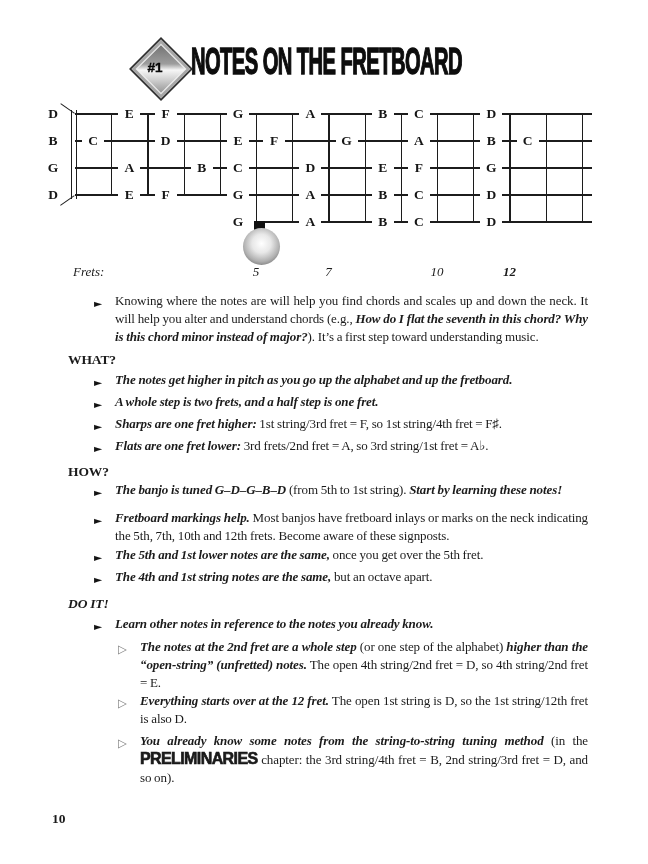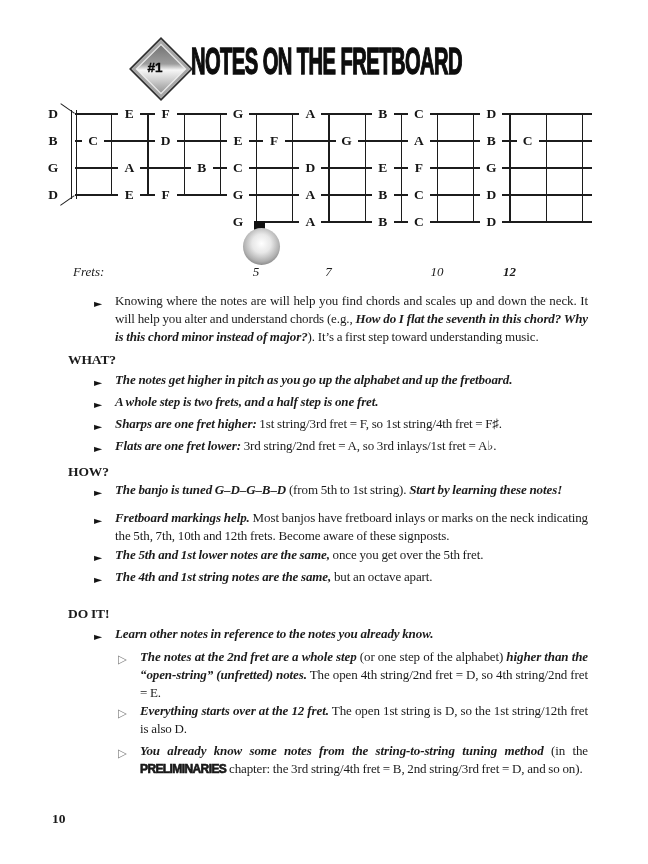--- a/index.html
+++ b/index.html
@@ -36,21 +36,21 @@
   .content{position:absolute;left:68px;top:292px;width:520px;font-size:13px;line-height:18px;
            letter-spacing:-0.1px;word-spacing:-0.4px;}
   .sec-h{font-weight:bold;font-size:13.5px;}
   .bullet{position:relative;padding-left:47px;}
   .bullet .marker{position:absolute;left:26px;top:1.5px;font-family:"DejaVu Sans",sans-serif;
            font-size:10.5px;color:#141414;}
   .bullet.sub{padding-left:72px;}
   .bullet.sub .marker{left:50px;color:#808080;font-size:11.5px;}
   .just{text-align:justify;}
   .seg-bi{font-weight:bold;font-style:italic;}
-  .seg-cond{font-family:"Liberation Sans","DejaVu Sans",sans-serif;font-weight:bold;font-size:12px;
+  .seg-cond{font-family:"Liberation Sans","DejaVu Sans",sans-serif;font-weight:bold;font-size:16px;
            letter-spacing:-0.6px;-webkit-text-stroke:0.6px #111;}
 
   .page-number{position:absolute;left:52px;top:811px;font-weight:bold;font-size:13.5px;}
 </style>
 </head>
 <body>
 
 <div class="page" style="color: rgb(27, 27, 27);">
 
   <div>
@@ -131,27 +131,27 @@
       <div class="fret-num" style="left: 423px; top: 264px;">10</div>
       <div class="fret-num" style="left: 495.4px; top: 264px; font-weight: bold;">12</div>
     </div>
 
   <div id="content" class="content">
       <div class="bullet just" style="margin-top: 0px;"><span class="marker">►</span><span class="seg-r">Knowing where the notes are will help you find chords and scales up and down the neck. It will help you alter and understand chords (e.g., </span><span class="seg-bi">How do I flat the seventh in this chord? Why is this chord minor instead of major?</span><span class="seg-r">). It’s a first step toward understanding music.</span></div>
       <div class="sec-h" style="margin-top: 5px;">WHAT?</div>
       <div class="bullet" style="margin-top: 2px;"><span class="marker">►</span><span class="seg-bi">The notes get higher in pitch as you go up the alphabet and up the fretboard.</span></div>
       <div class="bullet" style="margin-top: 4px;"><span class="marker">►</span><span class="seg-bi">A whole step is two frets, and a half step is one fret.</span></div>
       <div class="bullet" style="margin-top: 4px;"><span class="marker">►</span><span class="seg-bi">Sharps are one fret higher:</span><span class="seg-r"> 1st string/3rd fret = F, so 1st string/4th fret = F♯.</span></div>
-      <div class="bullet" style="margin-top: 4px;"><span class="marker">►</span><span class="seg-bi">Flats are one fret lower:</span><span class="seg-r"> 3rd string/2nd fret = A, so 3rd inlays/1st fret = A♭.</span></div>
+      <div class="bullet" style="margin-top: 4px;"><span class="marker">►</span><span class="seg-bi">Flats are one fret lower:</span><span class="seg-r"> 3rd frets/2nd fret = A, so 3rd string/1st fret = A♭.</span></div>
       <div class="sec-h" style="margin-top: 8px;">HOW?</div>
       <div class="bullet" style="margin-top: 0px;"><span class="marker">►</span><span class="seg-bi">The banjo is tuned G–D–G–B–D</span><span class="seg-r"> (from 5th to 1st string). </span><span class="seg-bi">Start by learning these notes!</span></div>
       <div class="bullet just" style="margin-top: 10px;"><span class="marker">►</span><span class="seg-bi">Fretboard markings help.</span><span class="seg-r"> Most banjos have fretboard inlays or marks on the neck indicating the 5th, 7th, 10th and 12th frets. Become aware of these signposts.</span></div>
       <div class="bullet" style="margin-top: 1px;"><span class="marker">►</span><span class="seg-bi">The 5th and 1st lower notes are the same,</span><span class="seg-r"> once you get over the 5th fret.</span></div>
       <div class="bullet" style="margin-top: 4px;"><span class="marker">►</span><span class="seg-bi">The 4th and 1st string notes are the same,</span><span class="seg-r"> but an octave apart.</span></div>
-      <div class="sec-h" style="margin-top: 19px;">DO IT!</div>
+      <div class="sec-h" style="margin-top: 9px; font-style: italic;">DO IT!</div>
       <div class="bullet" style="margin-top: 2px;"><span class="marker">►</span><span class="seg-bi">Learn other notes in reference to the notes you already know.</span></div>
       <div class="bullet sub just" style="margin-top: 5px;"><span class="marker">▷</span><span class="seg-bi">The notes at the 2nd fret are a whole step</span><span class="seg-r"> (or one step of the alphabet) </span><span class="seg-bi">higher than the “open-string” (unfretted) notes.</span><span class="seg-r"> The open 4th string/2nd fret = D, so 4th string/2nd fret = E.</span></div>
       <div class="bullet sub just" style="margin-top: 0px;"><span class="marker">▷</span><span class="seg-bi">Everything starts over at the 12 fret.</span><span class="seg-r"> The open 1st string is D, so the 1st string/12th fret is also D.</span></div>
       <div class="bullet sub just" style="margin-top: 4px;"><span class="marker">▷</span><span class="seg-bi">You already know some notes from the string-to-string tuning method</span><span class="seg-r"> (in the </span><span class="seg-cond">PRELIMINARIES</span><span class="seg-r"> chapter: the 3rd string/4th fret = B, 2nd string/3rd fret = D, and so on).</span></div>
     </div>
 
   <div class="page-number">10</div>
 
 </div>
 

